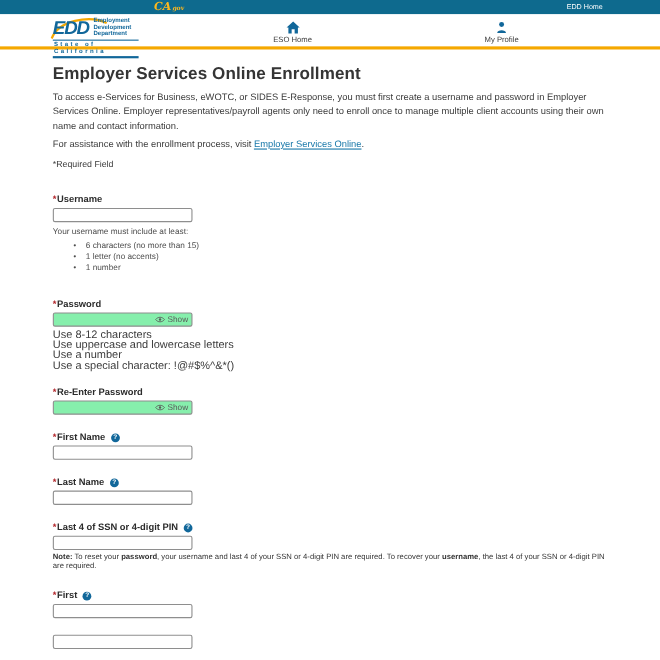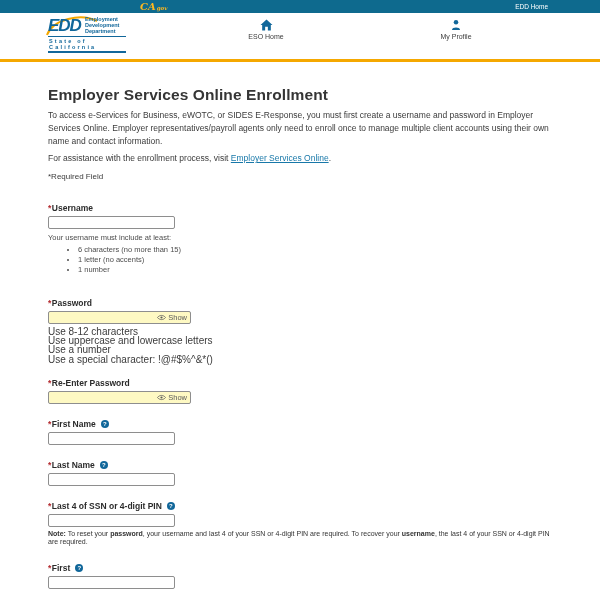--- a/index.html
+++ b/index.html
@@ -9,60 +9,60 @@
   
   .utility-bar { position:relative; height:13px; background:#0e6a8e; }
   .cagov-logo { position:absolute; left:140px; top:0px; color:#fdb81e;
     font-family:"DejaVu Serif", serif; font-style:italic; font-weight:bold;
     font-size:10px; line-height:13px; cursor:pointer; }
   .cagov-logo .gov { font-size:5.5px; font-style:italic; margin-left:1px; }
   .utility-link { position:absolute; right:52px; top:0; color:#ffffff;
     font-size:6.5px; line-height:13px; text-decoration:none; cursor:pointer; }
 
   
-  .site-header { position:relative; height:46px; background:#ffffff; }
+  .site-header { position:relative; height:29px; background:#ffffff; }
   .edd-logo { position:absolute; left:48px; top:3px; width:80px; cursor:pointer; }
   .edd-row { display:flex; align-items:flex-end; position:relative; }
   .edd-swoosh { position:absolute; left:-3px; top:-3px; pointer-events:none; }
   .edd-text { font-size:17px; font-weight:800; font-style:italic;
     color:#11679a; letter-spacing:-1px; line-height:18px; }
   .dept { display:flex; flex-direction:column; margin-left:4px; }
   .dept span { font-size:5.5px; font-weight:700; color:#11679a; line-height:6.2px; }
   .edd-tagline { margin-top:1px; width:78px; font-size:5.5px; font-weight:700;
     letter-spacing:2.2px; color:#11679a; border-top:1px solid #11679a;
     border-bottom:2px solid #11679a; padding:1px 0 1.5px 1px; }
   .nav-item { position:absolute; top:6px; width:60px; text-align:center; cursor:pointer; }
   .nav-eso { left:236px; }
   .nav-profile { left:426px; }
   .nav-item svg { display:block; margin:0 auto; }
   .nav-label { display:block; margin-top:2px; font-size:7px; color:#3b3b3b; }
 
   .gold-rule { height:3px; background:#f5a800; }
 
   
   .main { padding:0 48px; }
-  h1 { margin-top:24px; font-size:15.5px; font-weight:700; color:#353535;
+  h1 { margin-top:14px; font-size:15.5px; font-weight:700; color:#353535;
     letter-spacing:0.1px; }
   .intro { margin-top:5px; font-size:8.5px; line-height:1.5; color:#3b3b3b; }
   .assist { margin-top:5px; font-size:8.5px; line-height:1.5; }
   .assist a { color:#1878a9; text-decoration:underline; cursor:pointer; }
   .required-note { margin-top:6px; font-size:8px; line-height:12px; color:#3b3b3b; }
 
   .field { }
   .f-label { font-size:8.5px; font-weight:700; color:#2b2b2b; line-height:10px; }
   .req { color:#b3282d; font-weight:700; margin-right:0.5px; }
   .help-icon { display:inline-block; width:8px; height:8px; margin-left:5px;
     background:#11679a; color:#fff; border-radius:50%; font-size:6px;
     font-weight:700; text-align:center; line-height:8.5px; vertical-align:1px;
     cursor:pointer; }
   .text-input { display:block; width:127px; height:13px; margin-top:3px;
     border:1px solid #8e8e8e; border-radius:2px; background:#fff;
     font-size:8.5px; padding:0 3px; outline:none; }
-  .input-group { position:relative; width:143px; height:13px; margin-top:3px;
-    border:1px solid #8e8e8e; border-radius:2px; background:#fef9c3; }
+  .input-group { position:relative; width:127px; height:13px; margin-top:3px;
+    border:1px solid #8e8e8e; border-radius:2px; background:#86efac; }
   .input-group input { position:absolute; left:0; top:0; width:92px; height:11px;
     border:none; outline:none; font-size:8.5px; padding:0 3px; background:transparent; }
   .show-btn { position:absolute; right:2px; top:0; height:11px; border:none;
     background:transparent; color:#5a5a5a; font-size:7.5px;
     font-family:"Liberation Sans", sans-serif; display:flex; align-items:center;
     gap:2px; cursor:pointer; padding:0 1px; }
 
   .m-username { margin-top:20px; }
   .rules-intro { margin-top:4px; font-size:7.5px; color:#4d4d4d; }
   .rules { margin:3px 0 0 30px; }

